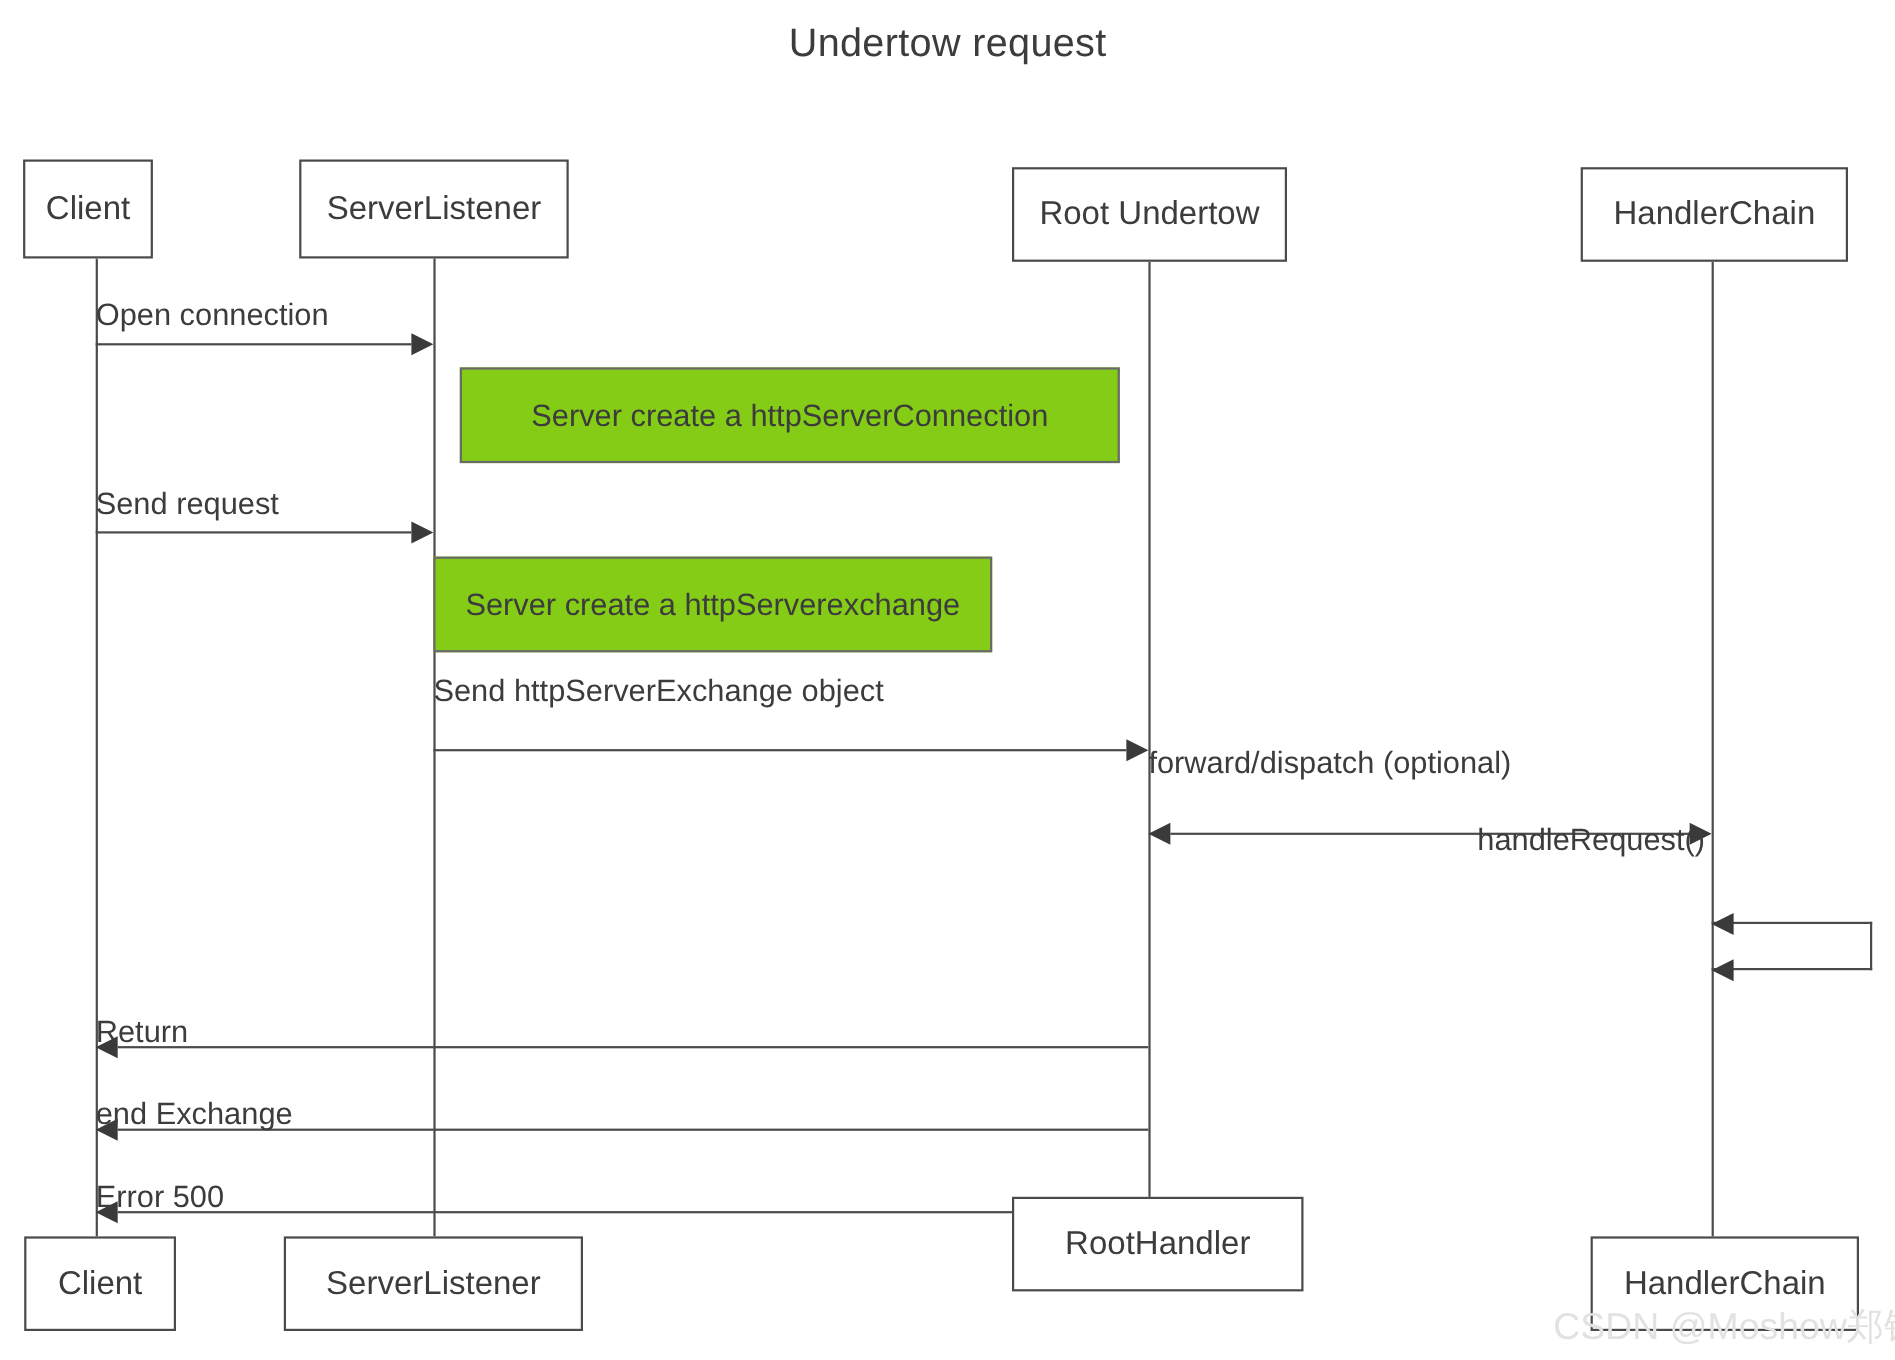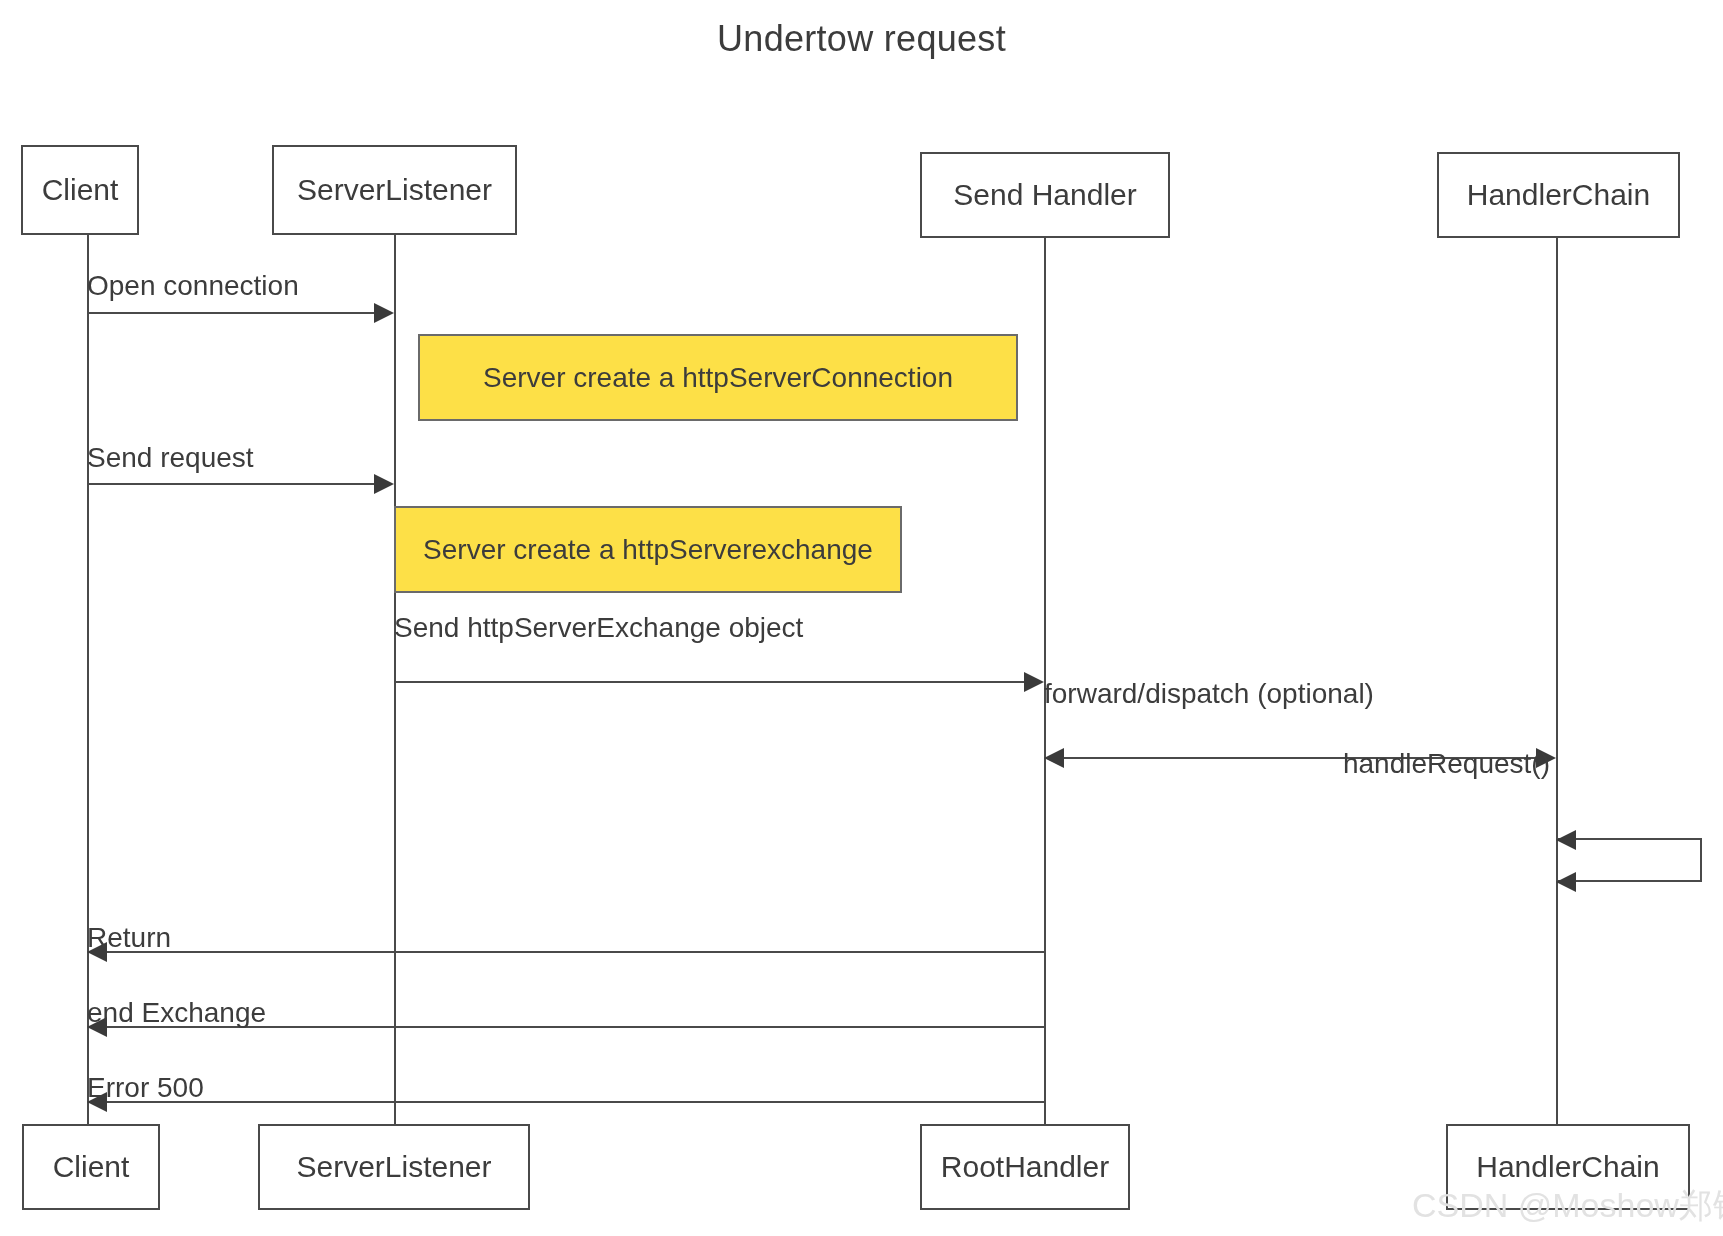--- a/index.html
+++ b/index.html
@@ -51,21 +51,21 @@
     width: 2px;
     background: #4a4a4a;
     z-index: 1;
   }
 
   
   .note-box {
     position: absolute;
     box-sizing: border-box;
     border: 2px solid #6a6a6a;
-    background: #fde047;
+    background: #84cc16;
     display: flex;
     align-items: center;
     justify-content: center;
     font-size: 28px;
     color: #3c3c3c;
     z-index: 6;
   }
 
   
   .msg {
@@ -128,21 +128,21 @@
 
   <div class="diagram-title">Undertow request</div>
 
   <div class="lifeline" style="left:87px;  top:235px; height:890px;"></div>
   <div class="lifeline" style="left:394px; top:212px; height:913px;"></div>
   <div class="lifeline" style="left:1044px;top:238px; height:887px;"></div>
   <div class="lifeline" style="left:1556px;top:238px; height:887px;"></div>
 
   <div class="participant-box" style="left:21px;  top:145px; width:118px; height:90px;">Client</div>
   <div class="participant-box" style="left:272px; top:145px; width:245px; height:90px;">ServerListener</div>
-  <div class="participant-box" style="left:920px; top:152px; width:250px; height:86px;">Send Handler</div>
+  <div class="participant-box" style="left:920px; top:152px; width:250px; height:86px;">Root Undertow</div>
   <div class="participant-box" style="left:1437px;top:152px; width:243px; height:86px;">HandlerChain</div>
 
   <div class="msg-label" style="left:87px; top:270px; width:307px;">Open connection</div>
   <div class="msg" style="left:87px; top:312px; width:307px; height:2px;">
     <div class="msg-line" style="width:287px;"></div>
     <div class="arrowhead right" style="left:287px;"></div>
   </div>
 
   <div class="note-box" style="left:418px; top:334px; width:600px; height:87px;">Server create a httpServerConnection</div>
 
@@ -189,18 +189,18 @@
   </div>
 
   <div class="msg-label" style="left:87px; top:1072px; width:957px;">Error 500</div>
   <div class="msg" style="left:87px; top:1101px; width:957px; height:2px;">
     <div class="msg-line" style="left:20px; width:937px;"></div>
     <div class="arrowhead left" style="left:0px;"></div>
   </div>
 
   <div class="participant-box" style="left:22px;  top:1124px; width:138px; height:86px;">Client</div>
   <div class="participant-box" style="left:258px; top:1124px; width:272px; height:86px;">ServerListener</div>
-  <div class="participant-box" style="left:920px; top:1124px; width:210px; height:86px;">RootHandler</div>
+  <div class="participant-box" style="left:920px; top:1088px; width:265px; height:86px;">RootHandler</div>
   <div class="participant-box" style="left:1446px;top:1124px; width:244px; height:86px;">HandlerChain</div>
 
   <div class="watermark" style="left:1412px; top:1183px;">CSDN @Moshow郑锴</div>
 
 </div>
 
 </body></html>

